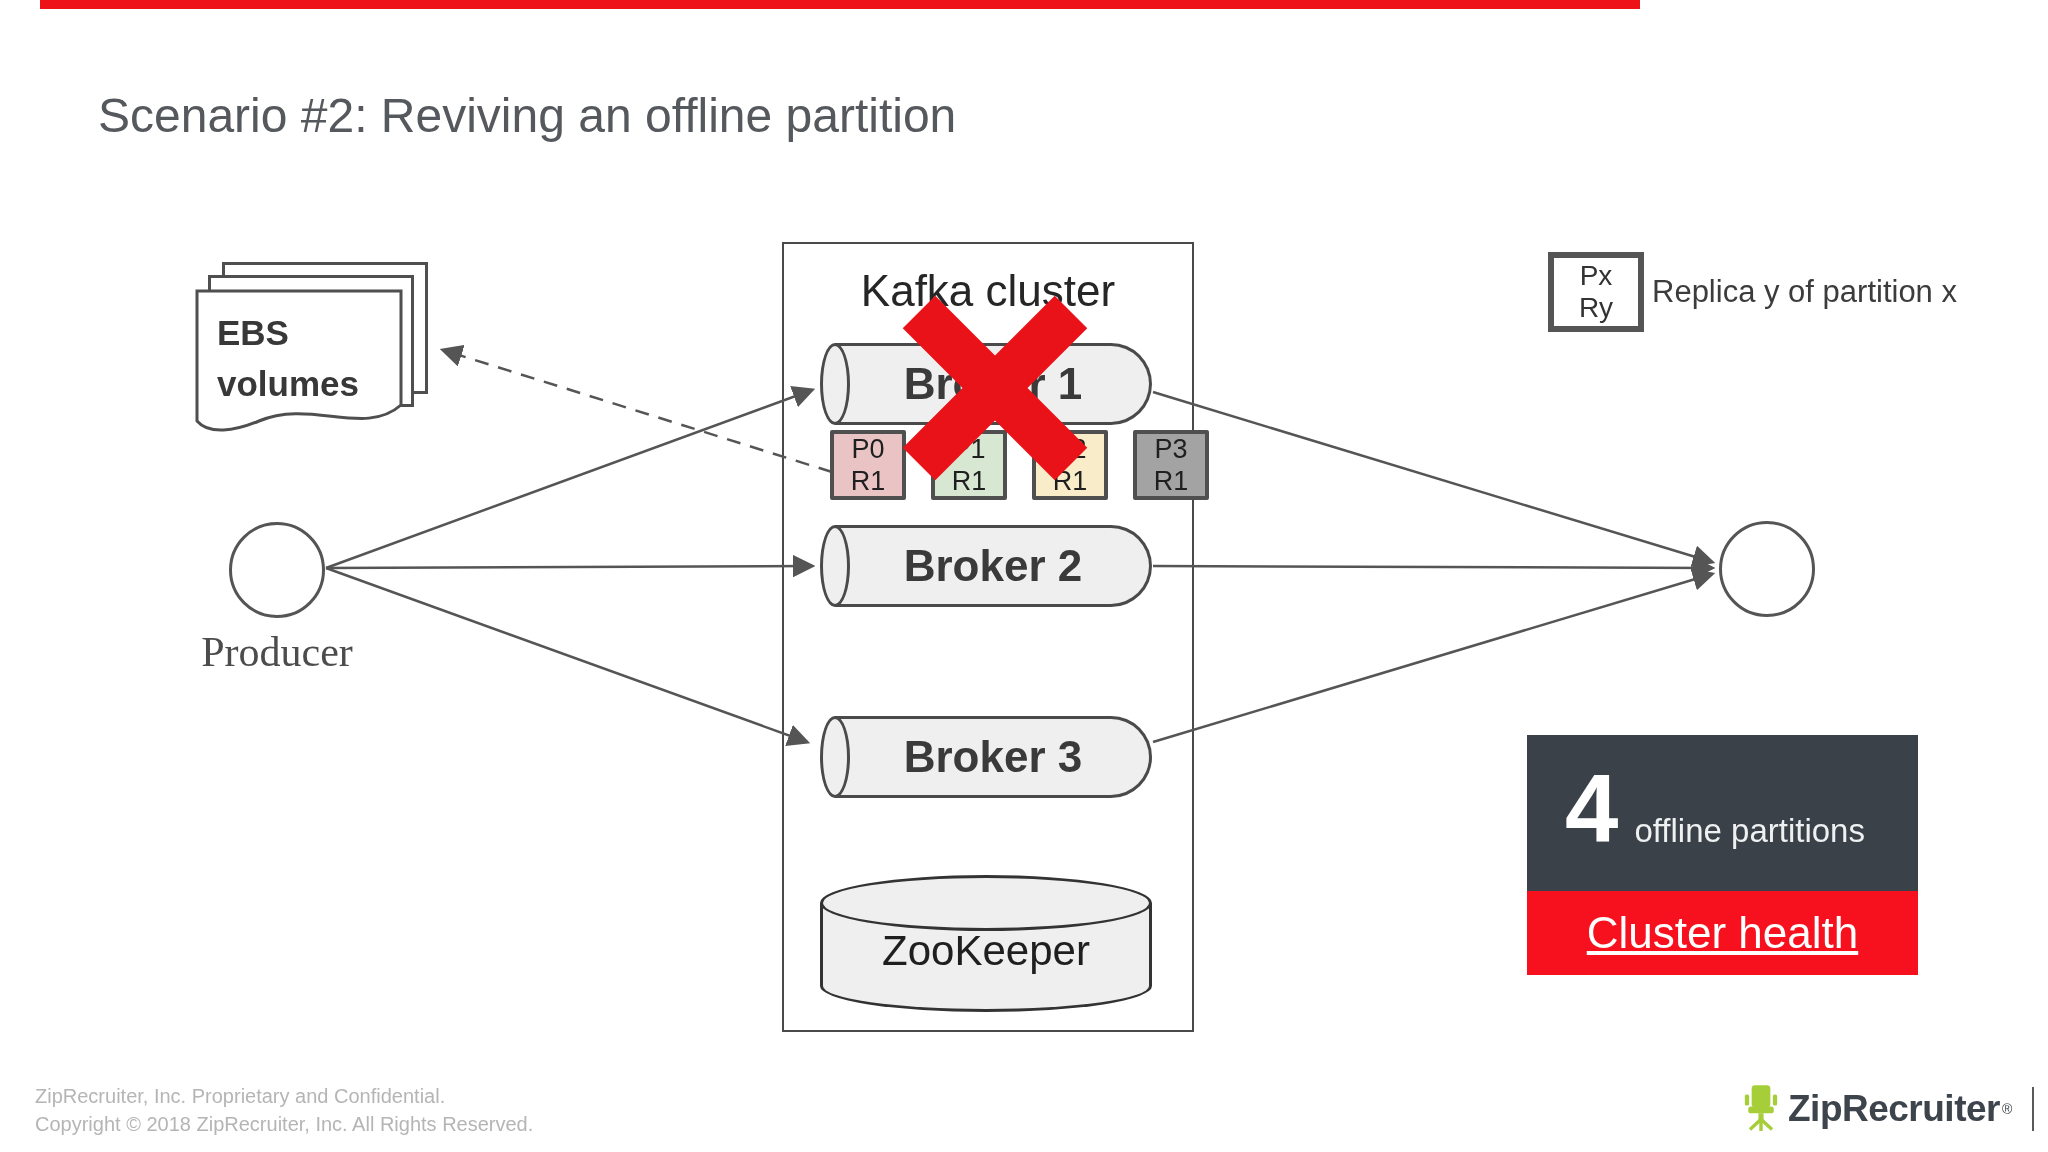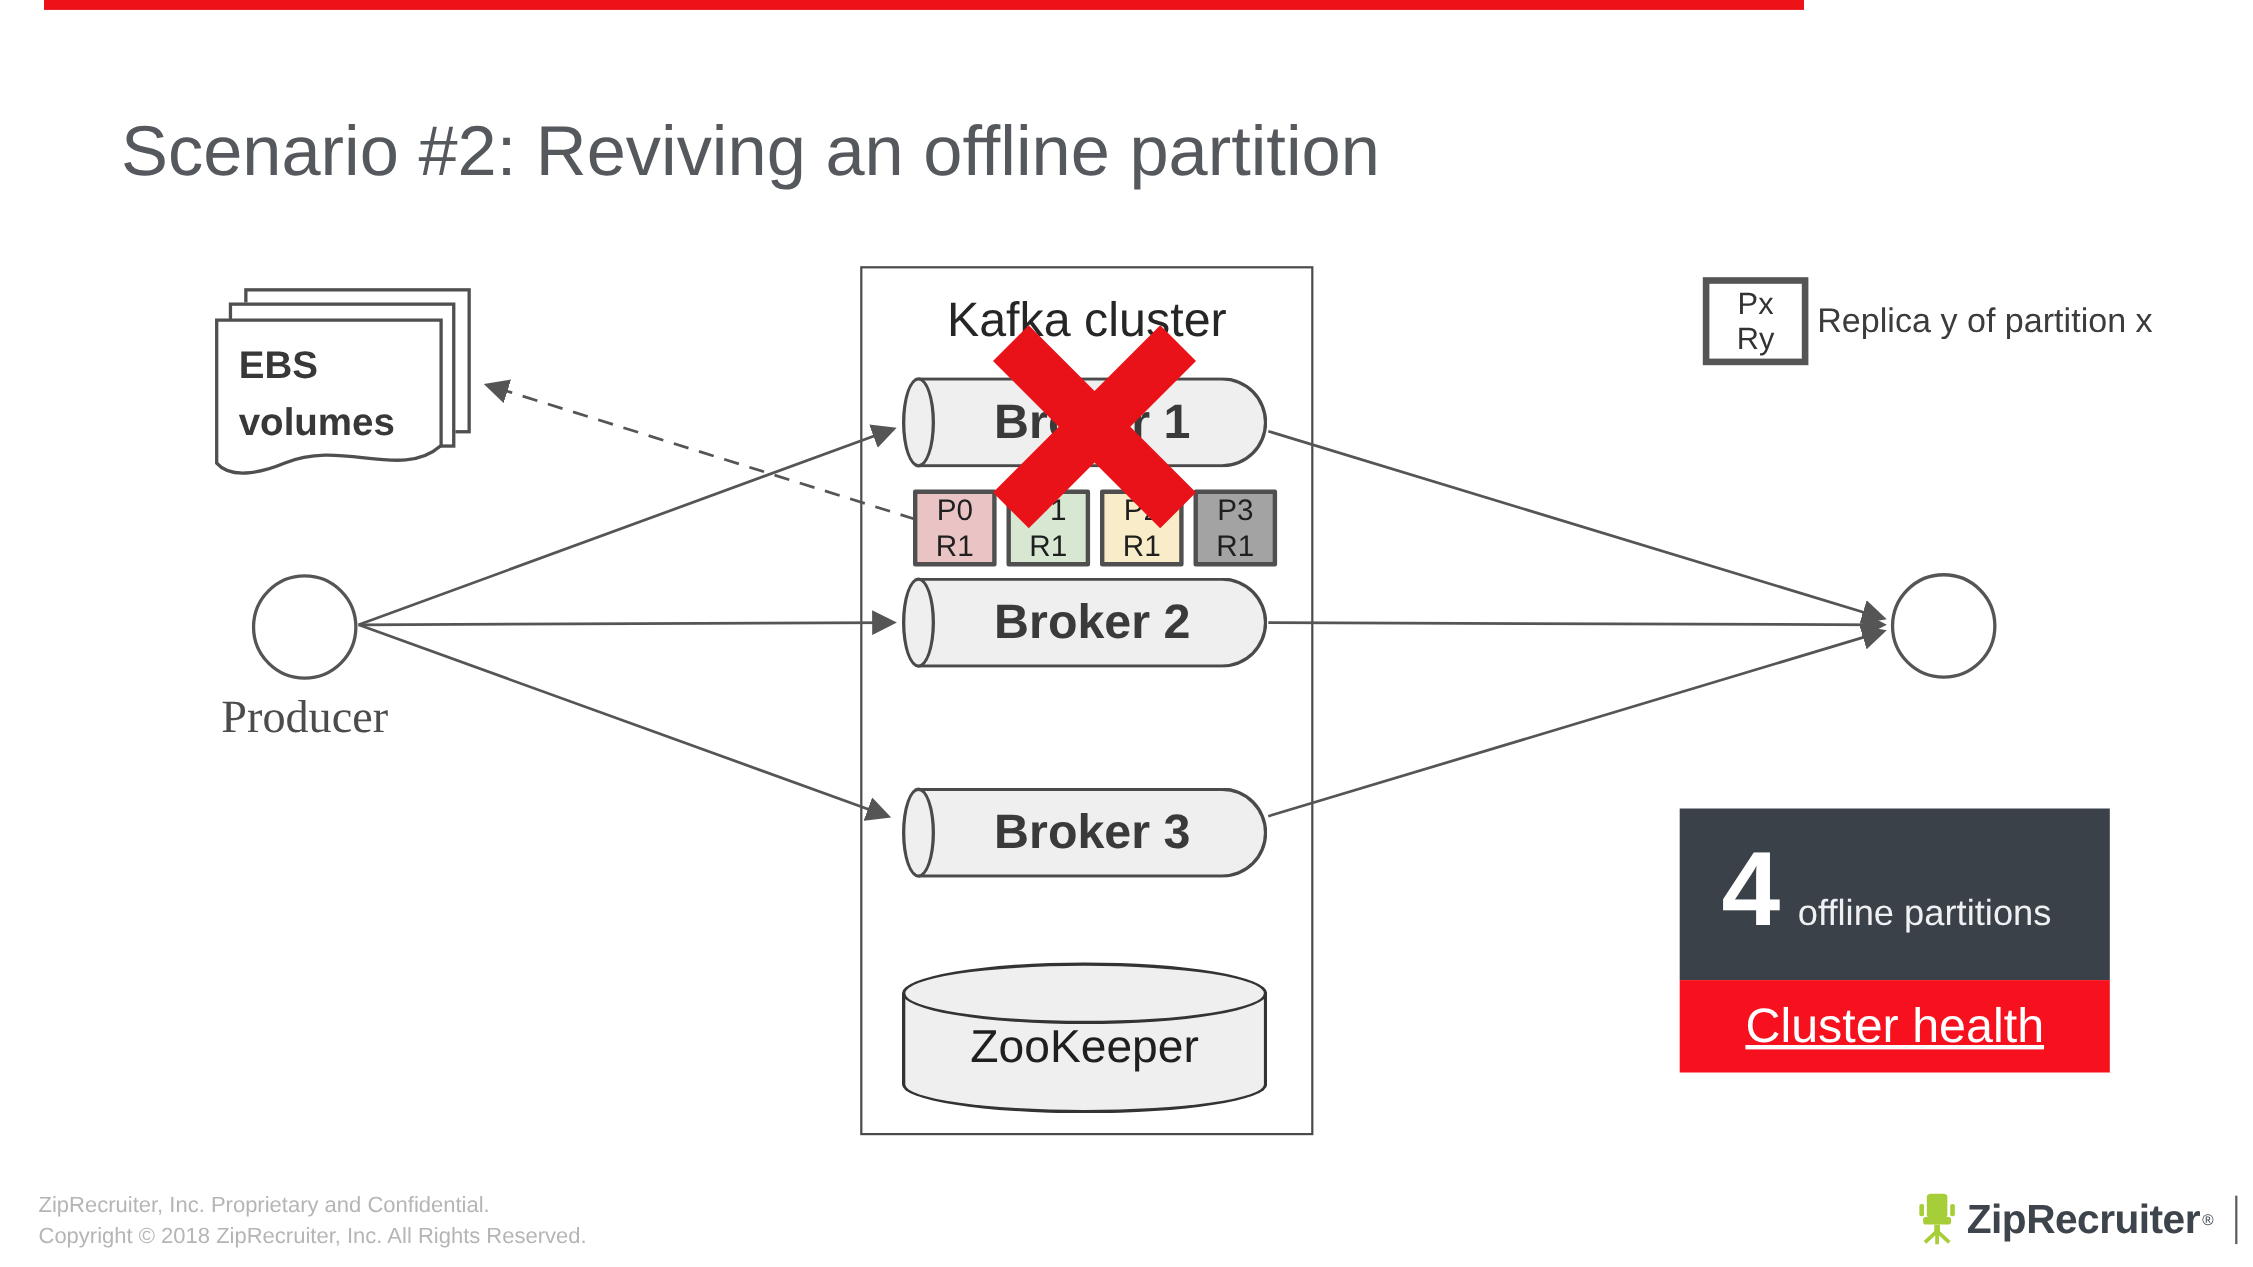--- a/index.html
+++ b/index.html
@@ -1,42 +1,42 @@
 <!DOCTYPE html>
 <html style="--accent-red: #ee1118; --x-red: #e91219; --health-red: #f7101d; --panel-dark: #3a4149; --lime: #a5ce39;"><head>
 <meta charset="utf-8">
 <style>
   html,body{margin:0;padding:0;background:#fff;}
   .slide{position:relative;width:2048px;height:1152px;background:#ffffff;overflow:hidden;
          font-family:"Liberation Sans", sans-serif;}
 
   .top-bar{position:absolute;left:40px;top:0;width:1600px;height:9px;background:var(--accent-red);}
 
-  .title{position:absolute;left:98px;top:88px;margin:12px;font-size:64px;font-weight:300;
+  .title{position:absolute;left:98px;top:88px;margin:0;font-size:48px;font-weight:300;
          color:#55585c;letter-spacing:0;}
 
   
   .connectors{position:absolute;left:0;top:0;width:2048px;height:1152px;z-index:2;pointer-events:none;}
 
   
   .kafka-box{position:absolute;left:782px;top:242px;width:412px;height:790px;
              border:2px solid #4a4a4a;background:transparent;z-index:1;box-sizing:border-box;}
   .kafka-title{padding-top:22px;text-align:center;font-size:44px;font-weight:300;color:#262626;}
 
   
   .cyl{position:absolute;left:820px;width:332px;height:82px;z-index:3;}
   .cyl-body{position:absolute;left:15px;right:0;top:0;bottom:0;background:#efefef;
             border:3px solid #4a4a4a;border-left:none;border-radius:0 41px 41px 0;box-sizing:border-box;}
   .cyl-cap{position:absolute;left:0;top:0;width:30px;height:100%;border-radius:50%;
            background:#efefef;border:3px solid #4a4a4a;box-sizing:border-box;}
   .cyl-label{position:absolute;inset:0;display:flex;align-items:center;justify-content:center;
              font-size:44px;font-weight:bold;color:#3a3a3a;padding-left:14px;}
 
   
-  .partitions{position:absolute;left:830px;top:445px;display:flex;gap:9px;z-index:3;}
+  .partitions{position:absolute;left:830px;top:430px;display:flex;gap:25px;z-index:3;}
   .pbox{width:68px;height:62px;border:4px solid #4f4f4f;border-radius:2px;display:flex;
         flex-direction:column;align-items:center;justify-content:center;font-size:27px;
         line-height:1.2;color:#1f1f1f;}
 
   
   .xmark{position:absolute;left:895px;top:310px;width:200px;height:156px;z-index:4;}
   .xbar{position:absolute;left:50%;top:50%;width:215px;height:46px;background:var(--x-red);}
   .xr{transform:translate(-50%,-50%) rotate(45deg);}
   .xl{transform:translate(-50%,-50%) rotate(-45deg);}
 

